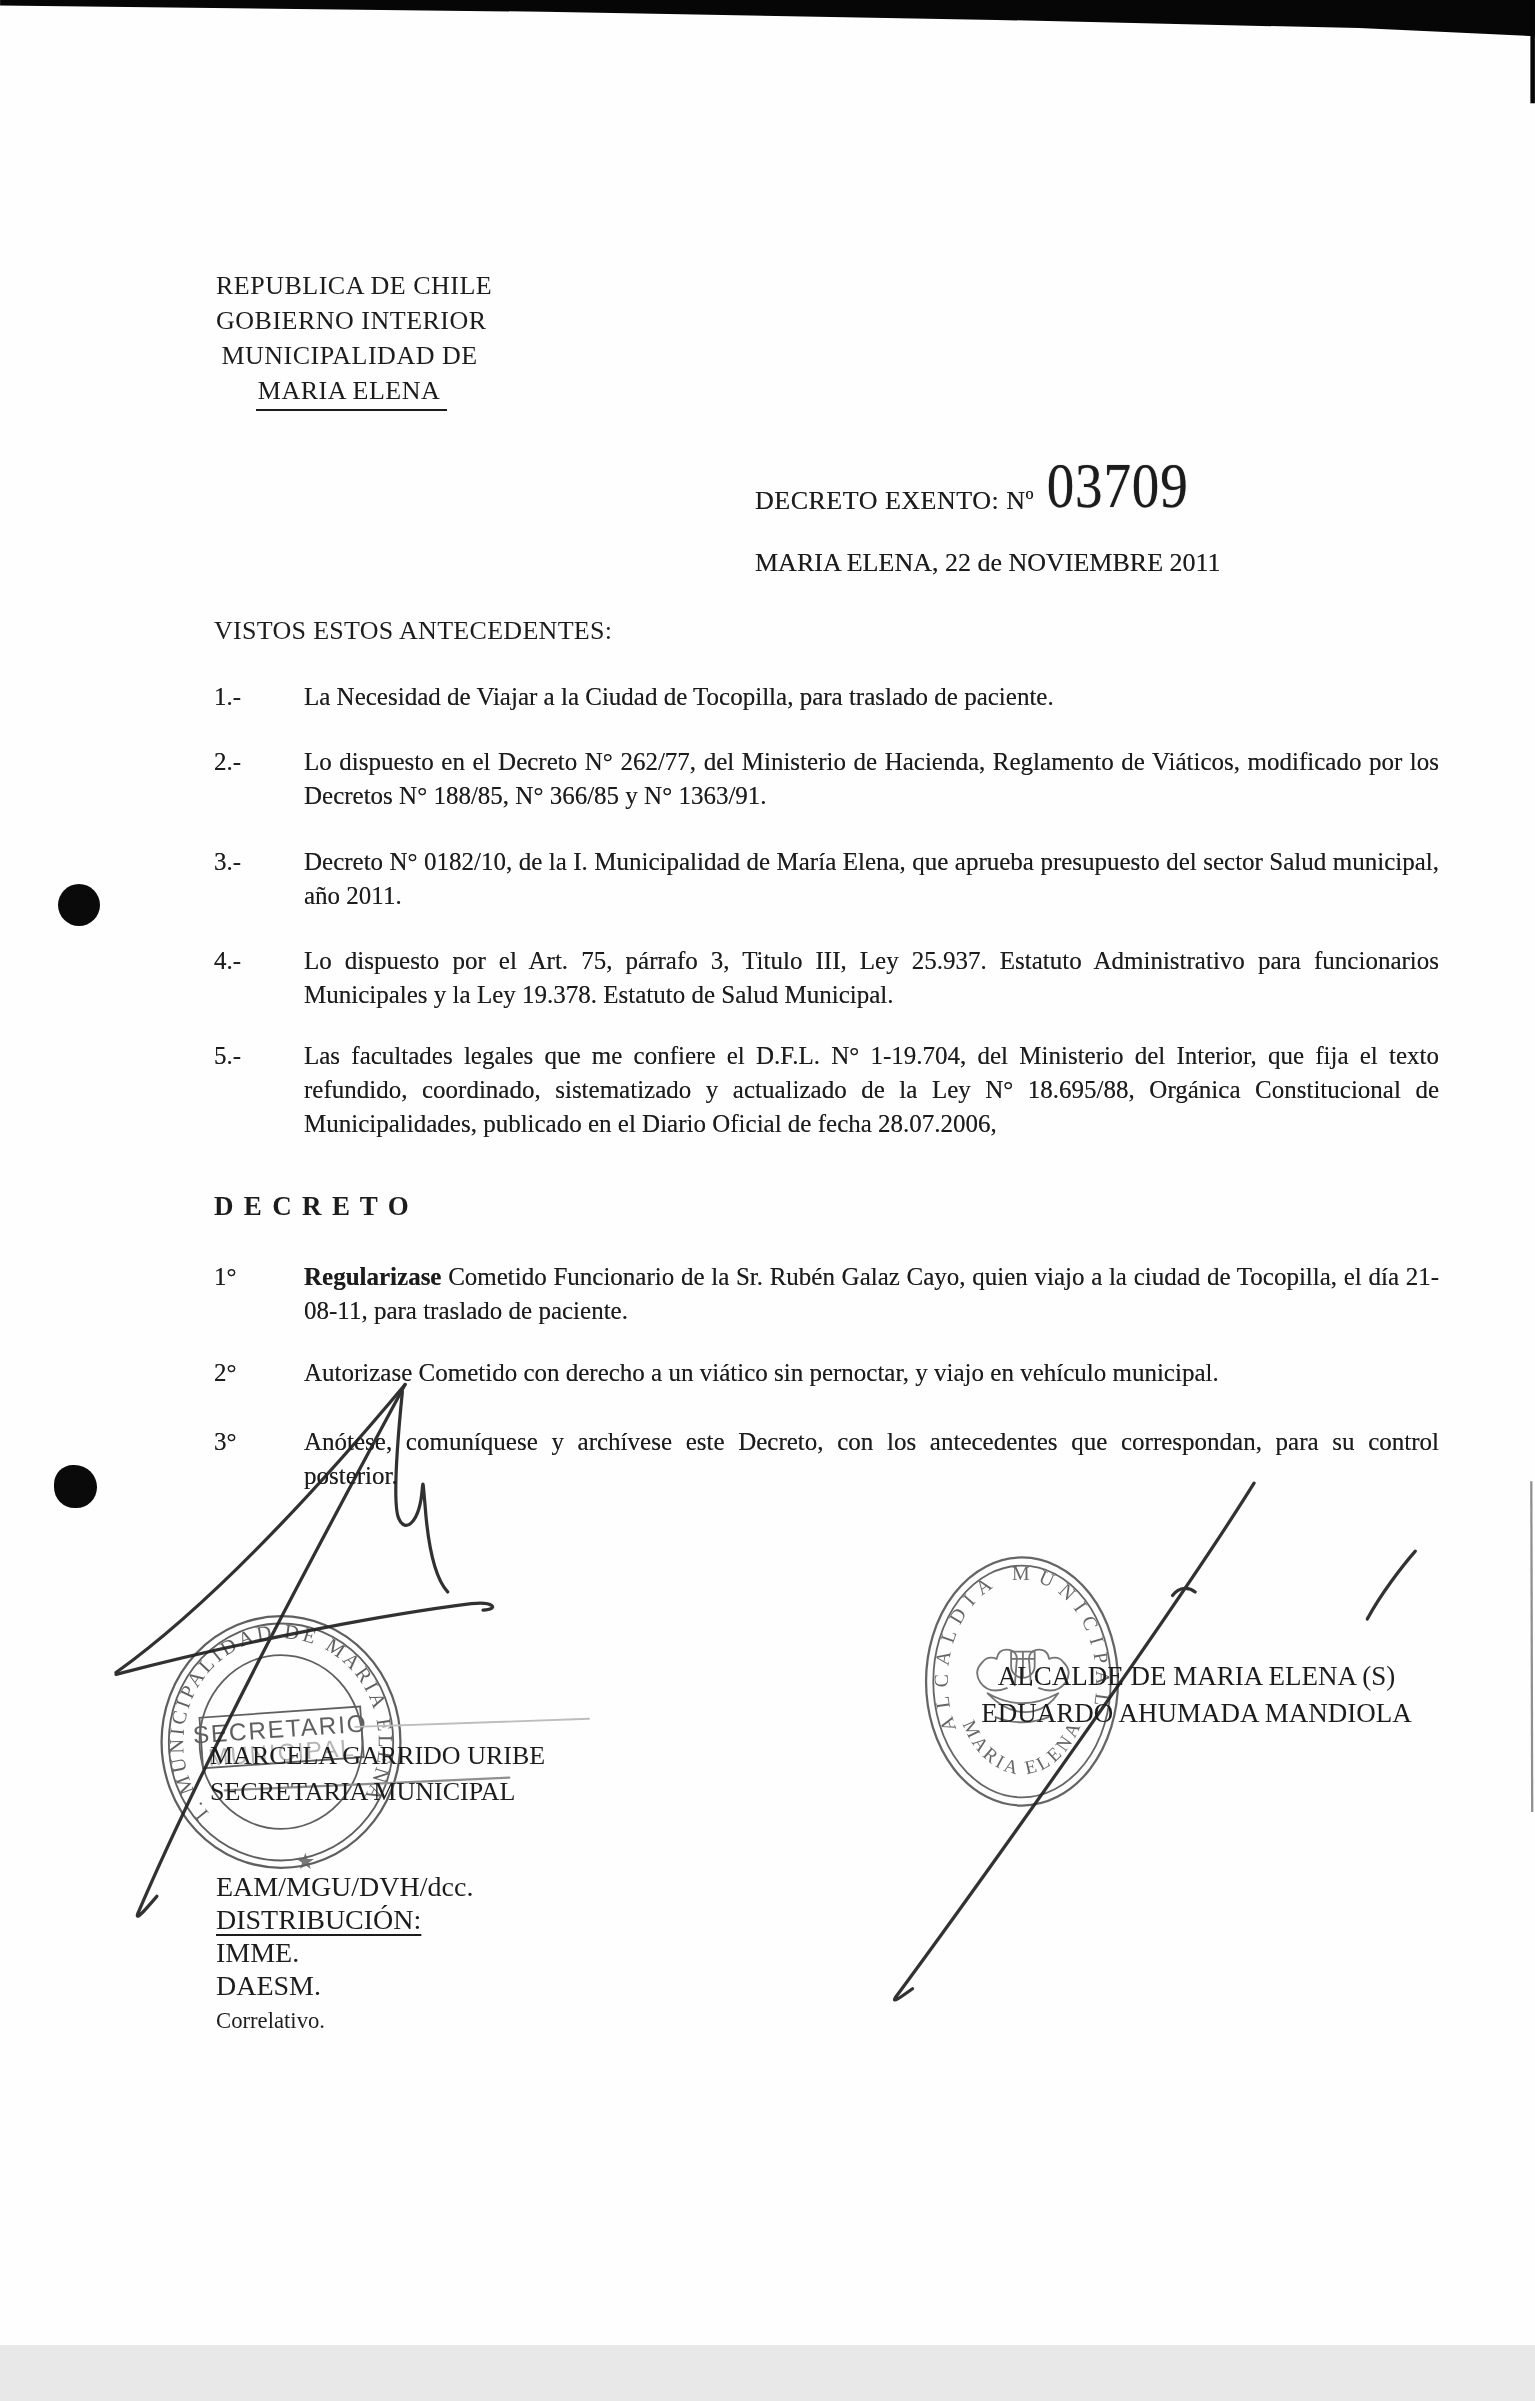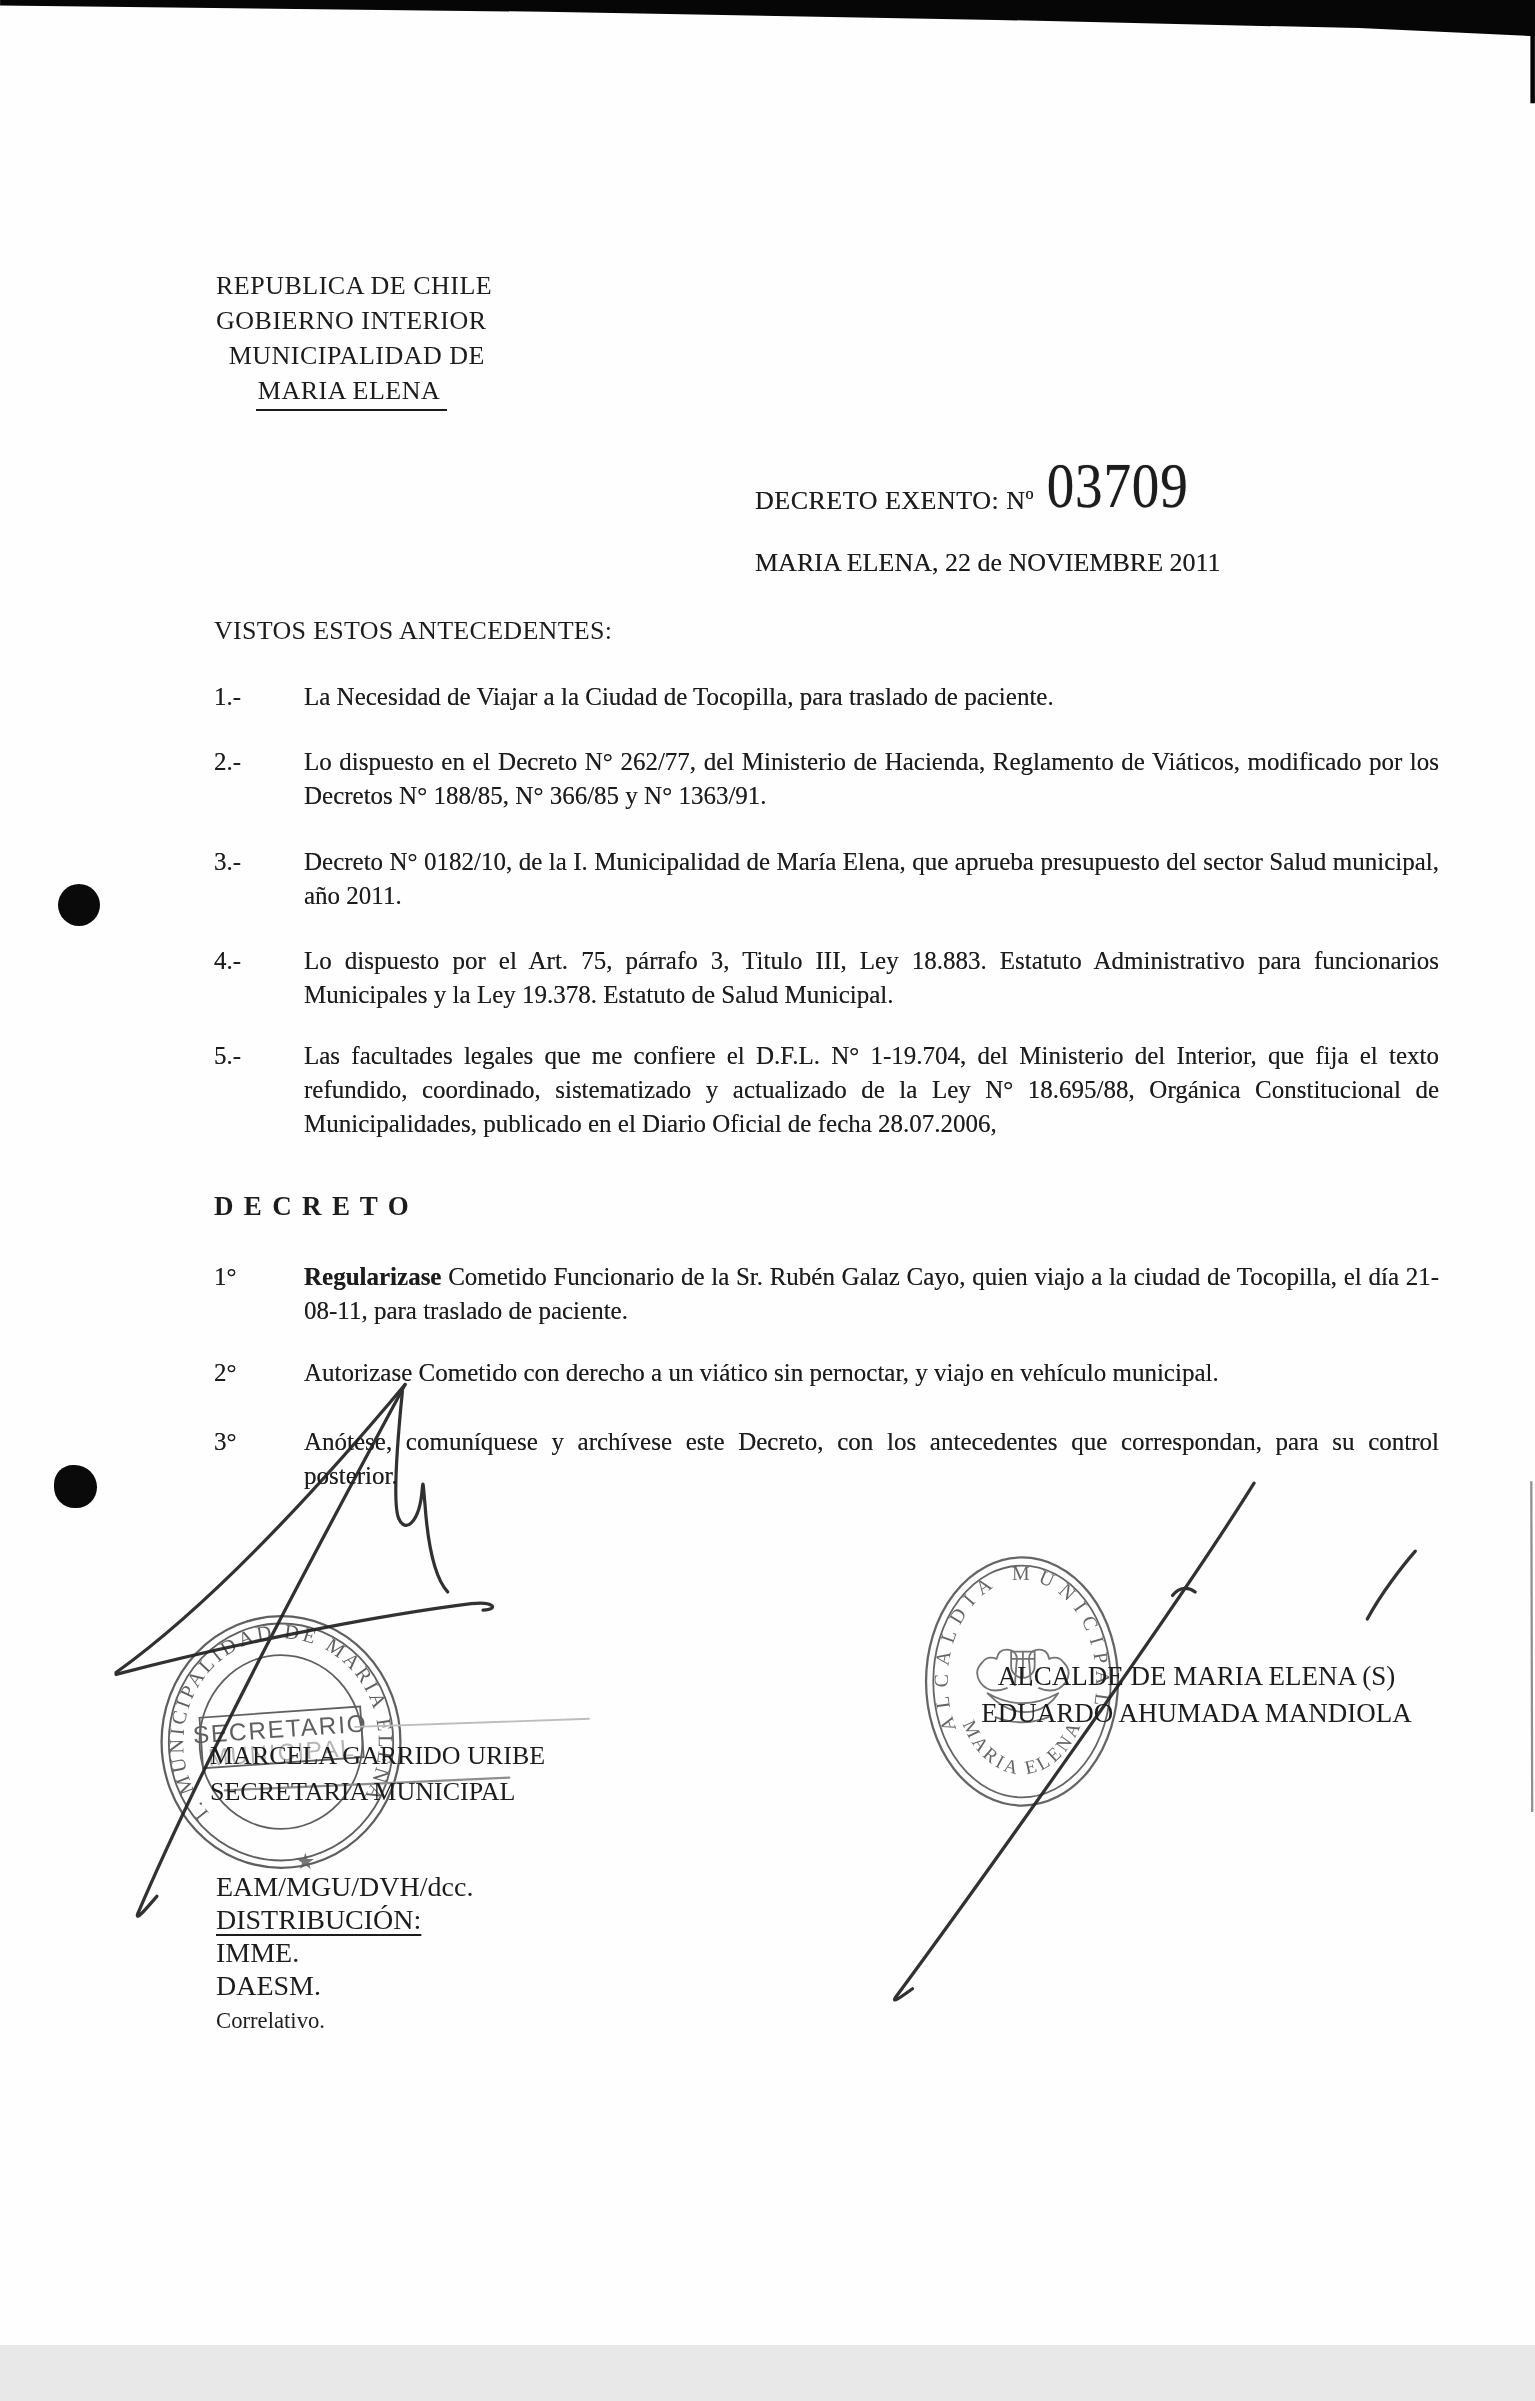--- a/index.html
+++ b/index.html
@@ -8,21 +8,21 @@
     width:1535px;height:2345px;
     background:#fefefe;
     overflow:hidden;
     font-family:"Liberation Serif","DejaVu Serif",serif;
     color:#1c1c1c;
   }
   .abs{position:absolute;}
   .txt{font-size:25px;line-height:34px;text-shadow:0 0 0.5px rgba(10,10,10,.55);}
   
   .hdr{left:216px;top:268px;font-size:26px;line-height:35px;letter-spacing:0.5px;}
-  .hdr .l3{margin-left:5.4px;text-align:center;}
+  .hdr .l3{margin-left:5.4px;}
   .hdr .l4{margin-left:40px;display:inline-block;border-bottom:2.3px solid #1c1c1c;padding:0 7.2px 0.9px 1.8px;}
   
   .decline{left:755px;top:459px;display:flex;align-items:baseline;gap:12.7px;white-space:nowrap;justify-content:flex-end;}
   .declabel{font-size:26px;letter-spacing:0.5px;text-shadow:0 0 0.5px rgba(10,10,10,.55);}
   .decnum{font-size:55px;letter-spacing:0.9px;transform:scaleY(1.14);transform-origin:bottom;display:inline-block;text-shadow:0 0 0.9px rgba(10,10,10,.6);}
   .dateline{left:755px;top:546px;font-size:26px;white-space:nowrap;}
   .vistos{left:214px;top:616px;font-size:26px;letter-spacing:0.3px;}
   
   .row{left:214px;width:1225px;display:flex;}
   .row .num{width:90px;flex:0 0 90px;}
@@ -83,21 +83,21 @@
   <div class="abs row txt a2">
     <div class="num">2.-</div>
     <div class="body">Lo dispuesto en el Decreto N° 262/77, del Ministerio de Hacienda, Reglamento de Viáticos, modificado por los Decretos  N° 188/85,  N° 366/85 y N° 1363/91.</div>
   </div>
   <div class="abs row txt a3">
     <div class="num">3.-</div>
     <div class="body">Decreto N° 0182/10, de la I. Municipalidad de María Elena, que aprueba presupuesto del sector  Salud municipal, año 2011.</div>
   </div>
   <div class="abs row txt a4">
     <div class="num">4.-</div>
-    <div class="body">Lo dispuesto por el Art. 75, párrafo 3, Titulo III, Ley 18.883. Estatuto Administrativo para funcionarios Municipales y la Ley 19.378. Estatuto de Salud Municipal.</div>
+    <div class="body">Lo dispuesto por el Art. 75, párrafo 3, Titulo III, Ley 25.937. Estatuto Administrativo para funcionarios Municipales y la Ley 19.378. Estatuto de Salud Municipal.</div>
   </div>
   <div class="abs row txt a5">
     <div class="num">5.-</div>
     <div class="body">Las facultades legales que me confiere el D.F.L. N° 1-19.704, del Ministerio del Interior, que fija el texto refundido, coordinado, sistematizado y actualizado de la Ley N° 18.695/88, Orgánica Constitucional de Municipalidades, publicado en el Diario Oficial de fecha 28.07.2006,</div>
   </div>
 
   <div class="abs dheading">D E C R E T O</div>
 
   <div class="abs row txt r1">
     <div class="num">1°</div>

